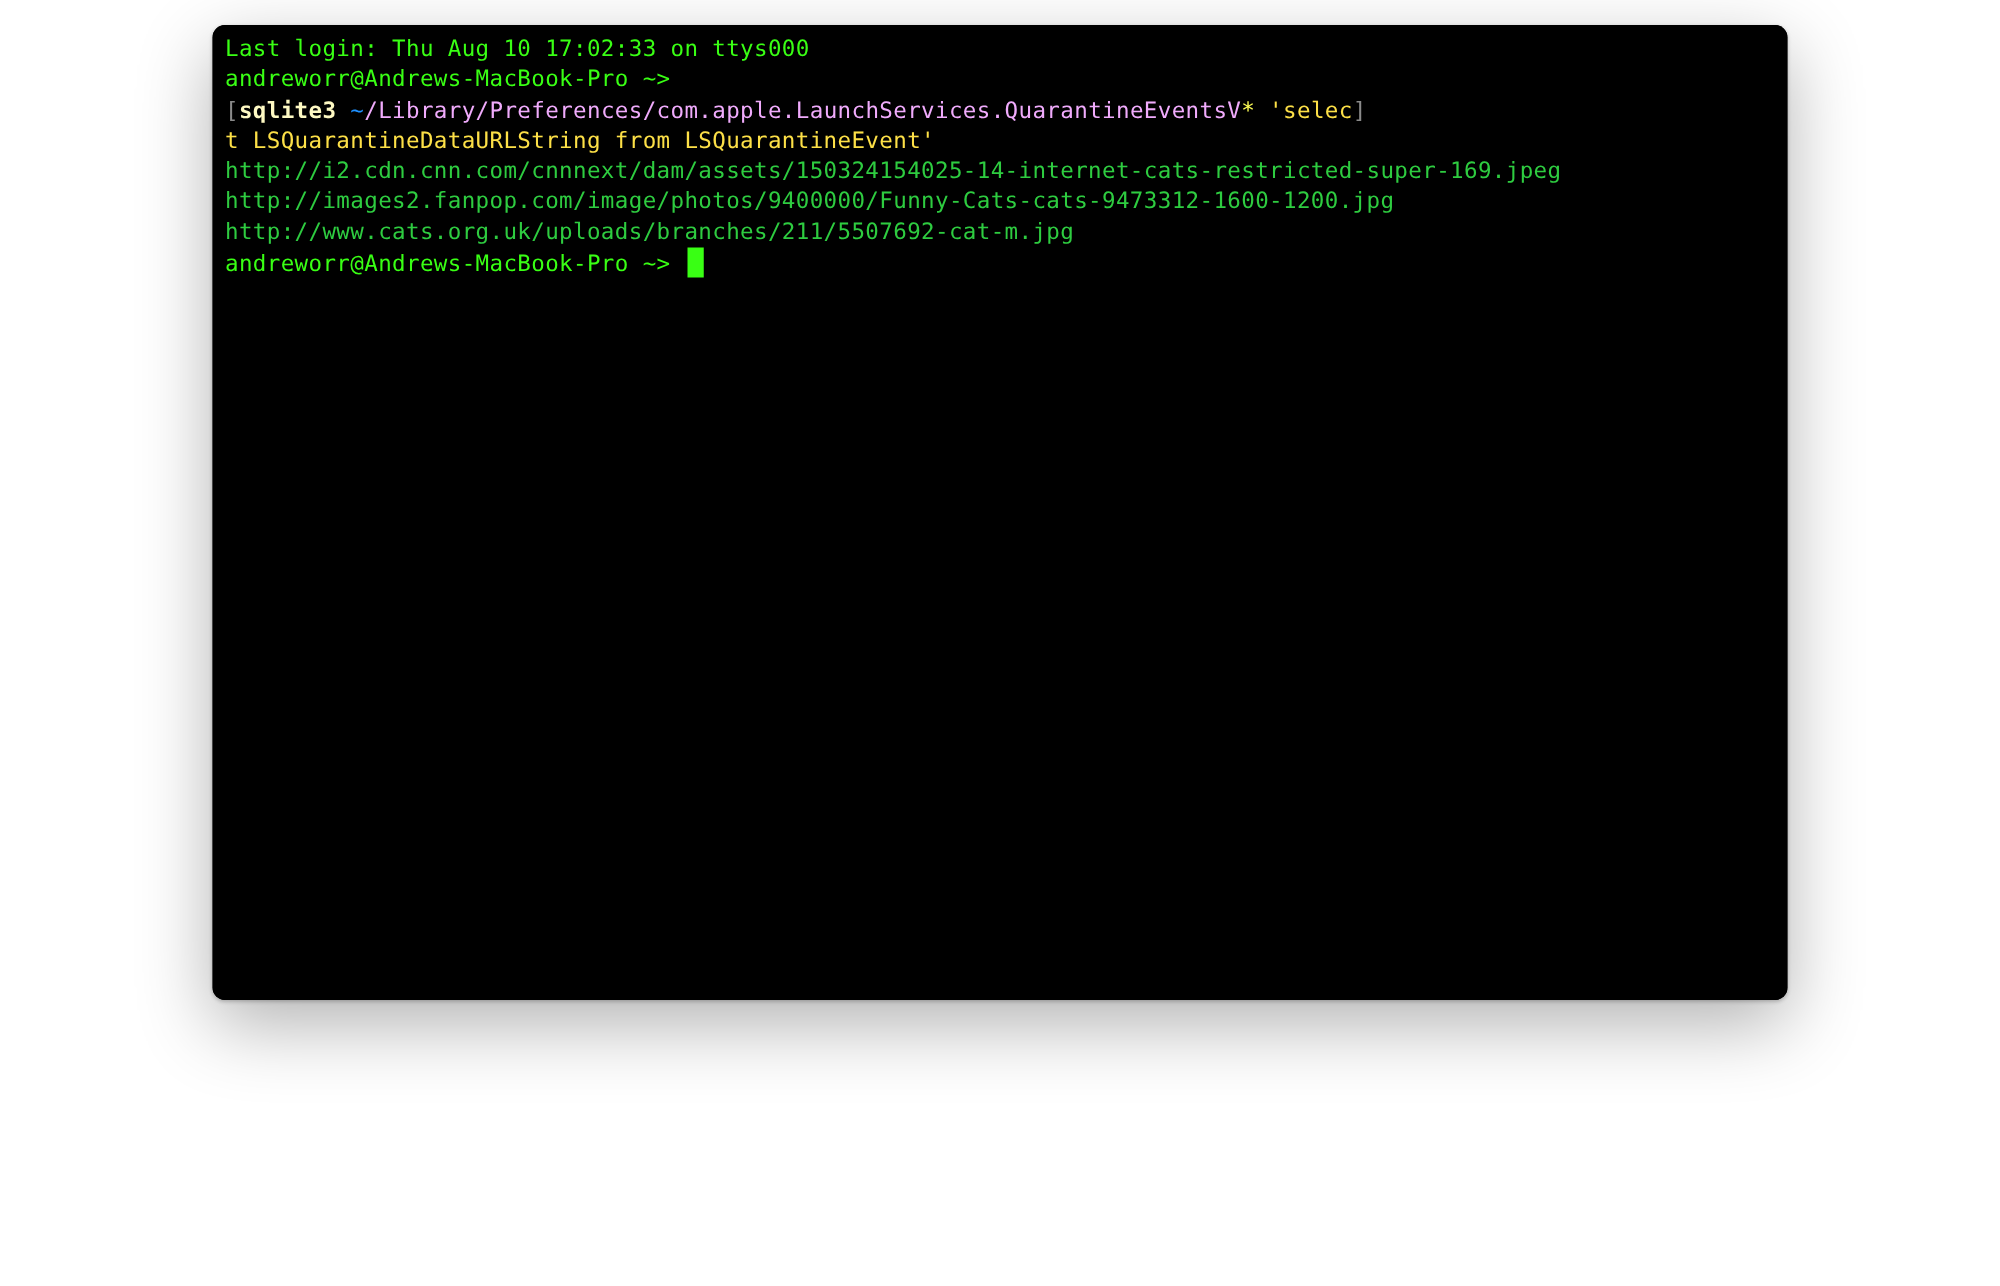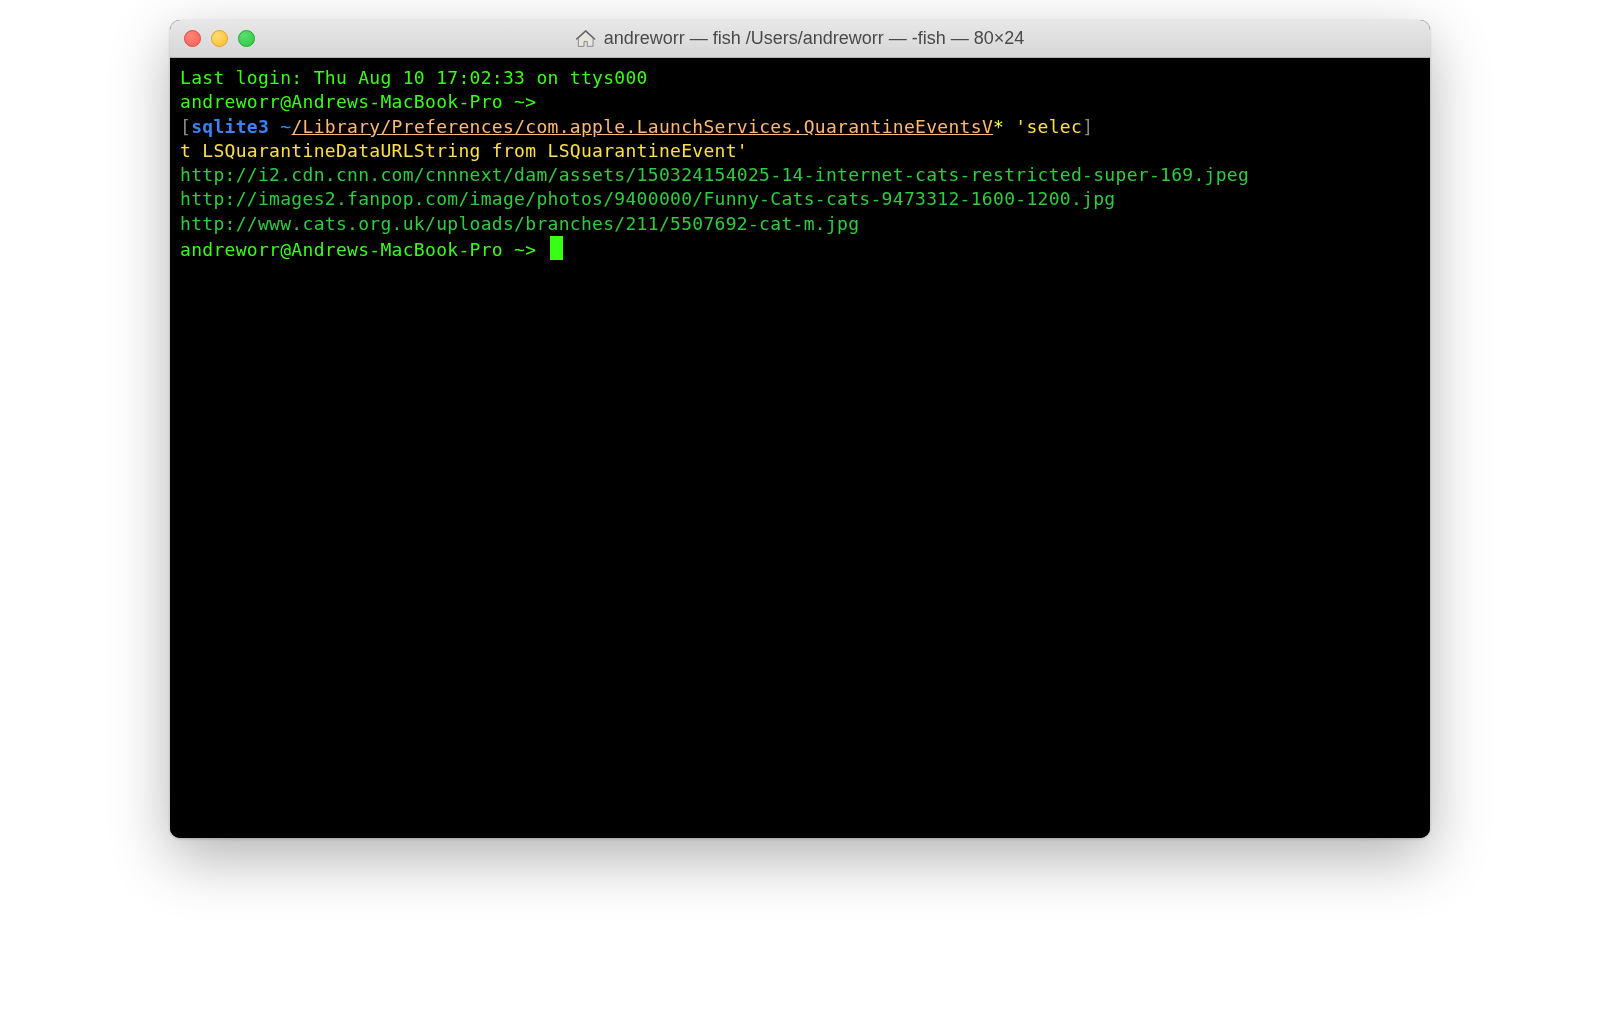--- a/index.html
+++ b/index.html
@@ -96,56 +96,40 @@
       font-size: 18px;
       line-height: 1.35;
       letter-spacing: 0.3px;
       white-space: pre-wrap;
       word-break: break-all;
     }
     
     .green { color: #39ff14; }
     .green-dim { color: #2ecc40; }
     .blue { color: #1e90ff; }
-    .blue-bold { color: #3b82f6; font-weight: bold; }
+    .blue-bold { color: #fef9c3; font-weight: bold; }
     .yellow { color: #fde047; }
     .yellow-glob { color: #ffff55; }
     .grey-bracket { color: #8a8a8a; }
-    .teal-underline { color: #fdba74; text-decoration: underline; }
+    .teal-underline { color: #f0abfc; }
     
     .cursor-block {
       display: inline-block;
       width: 13px;
       height: 24px;
       background: #39ff14;
       vertical-align: text-bottom;
       margin-left: 2px;
     }
     
     .output-line {
       display: block;
     }
   </style>
 </head>
 <body>
 
 <div class="terminal-window">
 
-  <div class="titlebar">
-    <div class="traffic-lights">
-      <div class="traffic-light close"></div>
-      <div class="traffic-light minimize"></div>
-      <div class="traffic-light maximize"></div>
-    </div>
-    <div class="title-content">
-      <span class="home-icon">
-        <svg viewBox="0 0 24 22">
-          <path d="M3 10 L12 2 L21 10 L21 20 L14 20 L14 14 L10 14 L10 20 L3 20 Z" fill="#e8e5dd" stroke="#888" stroke-width="1.2"></path>
-          <path d="M1 11 L12 1 L23 11" fill="none" stroke="#666" stroke-width="1.8" stroke-linecap="round"></path>
-        </svg>
-      </span>
-      <span>andreworr — fish  /Users/andreworr — -fish — 80×24</span>
-    </div>
-  </div>
 
   <div class="terminal-body"><span class="output-line"><span class="green">Last login: Thu Aug 10 17:02:33 on ttys000</span></span><span class="output-line"><span class="green">andreworr@Andrews-MacBook-Pro ~&gt;</span></span><span class="output-line"><span class="grey-bracket">[</span><span class="blue-bold">sqlite3</span><span> </span><span class="blue">~</span><span class="teal-underline">/Library/Preferences/com.apple.LaunchServices.QuarantineEventsV</span><span class="yellow-glob">*</span><span class="yellow"> 'selec</span><span class="grey-bracket">]</span></span><span class="output-line"><span class="yellow">t LSQuarantineDataURLString from LSQuarantineEvent'</span></span><span class="output-line"><span class="green-dim">http://i2.cdn.cnn.com/cnnnext/dam/assets/150324154025-14-internet-cats-restricted-super-169.jpeg</span></span><span class="output-line"><span class="green-dim">http://images2.fanpop.com/image/photos/9400000/Funny-Cats-cats-9473312-1600-1200.jpg</span></span><span class="output-line"><span class="green-dim">http://www.cats.org.uk/uploads/branches/211/5507692-cat-m.jpg</span></span><span class="output-line"><span class="green">andreworr@Andrews-MacBook-Pro ~&gt; </span><span class="cursor-block"></span></span></div>
 
 </div>
 
 </body></html>

